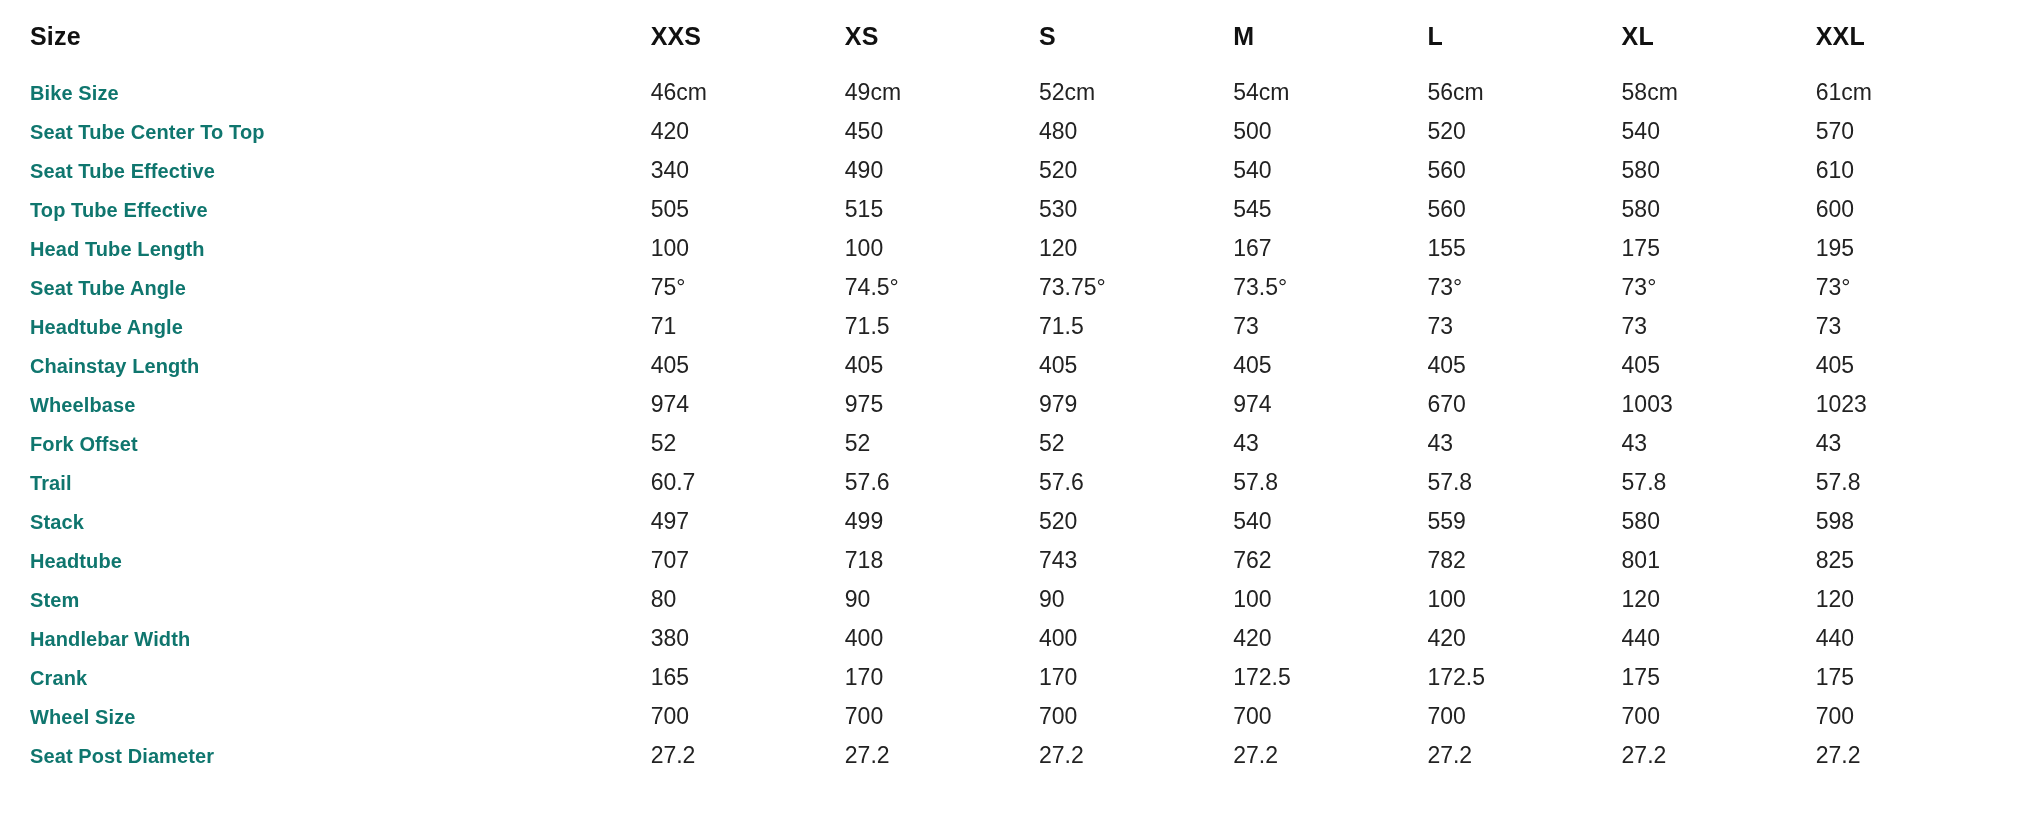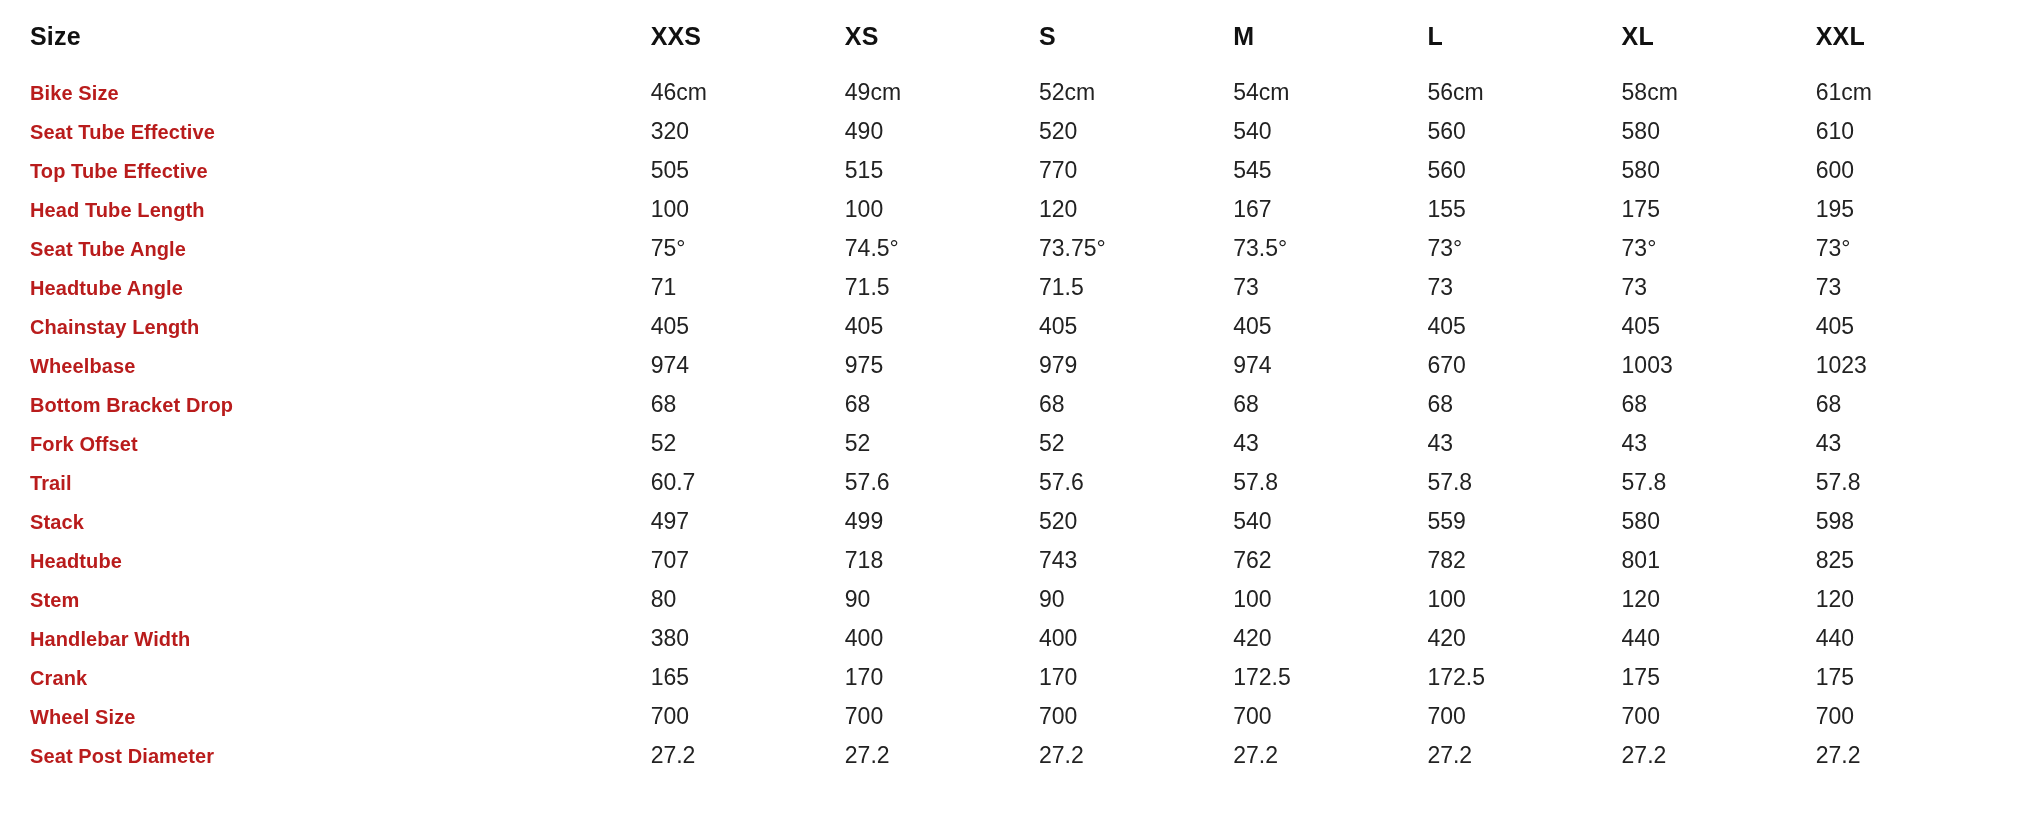--- a/index.html
+++ b/index.html
@@ -33,21 +33,21 @@
     color: #111111;
     padding: 0 0 18px 0;
     vertical-align: bottom;
     letter-spacing: 0.2px;
     margin-top: 15px;
   }
   table.geometry-table tbody th {
     text-align: left;
     font-size: 20px;
     font-weight: bold;
-    color: #b91c1c;
+    color: #0f766e;
     padding: 7px 0 7px 0;
     vertical-align: baseline;
     letter-spacing: 0.1px;
     white-space: nowrap;
   }
   table.geometry-table tbody td {
     text-align: left;
     font-size: 23px;
     font-weight: normal;
     color: #222222;
@@ -91,34 +91,44 @@
         <th>Bike Size</th>
         <td>46cm</td>
         <td>49cm</td>
         <td>52cm</td>
         <td>54cm</td>
         <td>56cm</td>
         <td>58cm</td>
         <td>61cm</td>
       </tr>
       <tr>
+        <th>Seat Tube Center To Top</th>
+        <td>420</td>
+        <td>450</td>
+        <td>480</td>
+        <td>500</td>
+        <td>520</td>
+        <td>540</td>
+        <td>570</td>
+      </tr>
+      <tr>
         <th>Seat Tube Effective</th>
-        <td>320</td>
+        <td>340</td>
         <td>490</td>
         <td>520</td>
         <td>540</td>
         <td>560</td>
         <td>580</td>
         <td>610</td>
       </tr>
       <tr>
         <th>Top Tube Effective</th>
         <td>505</td>
         <td>515</td>
-        <td>770</td>
+        <td>530</td>
         <td>545</td>
         <td>560</td>
         <td>580</td>
         <td>600</td>
       </tr>
       <tr>
         <th>Head Tube Length</th>
         <td>100</td>
         <td>100</td>
         <td>120</td>
@@ -161,30 +171,20 @@
         <th>Wheelbase</th>
         <td>974</td>
         <td>975</td>
         <td>979</td>
         <td>974</td>
         <td>670</td>
         <td>1003</td>
         <td>1023</td>
       </tr>
       <tr>
-        <th>Bottom Bracket Drop</th>
-        <td>68</td>
-        <td>68</td>
-        <td>68</td>
-        <td>68</td>
-        <td>68</td>
-        <td>68</td>
-        <td>68</td>
-      </tr>
-      <tr>
         <th>Fork Offset</th>
         <td>52</td>
         <td>52</td>
         <td>52</td>
         <td>43</td>
         <td>43</td>
         <td>43</td>
         <td>43</td>
       </tr>
       <tr>

